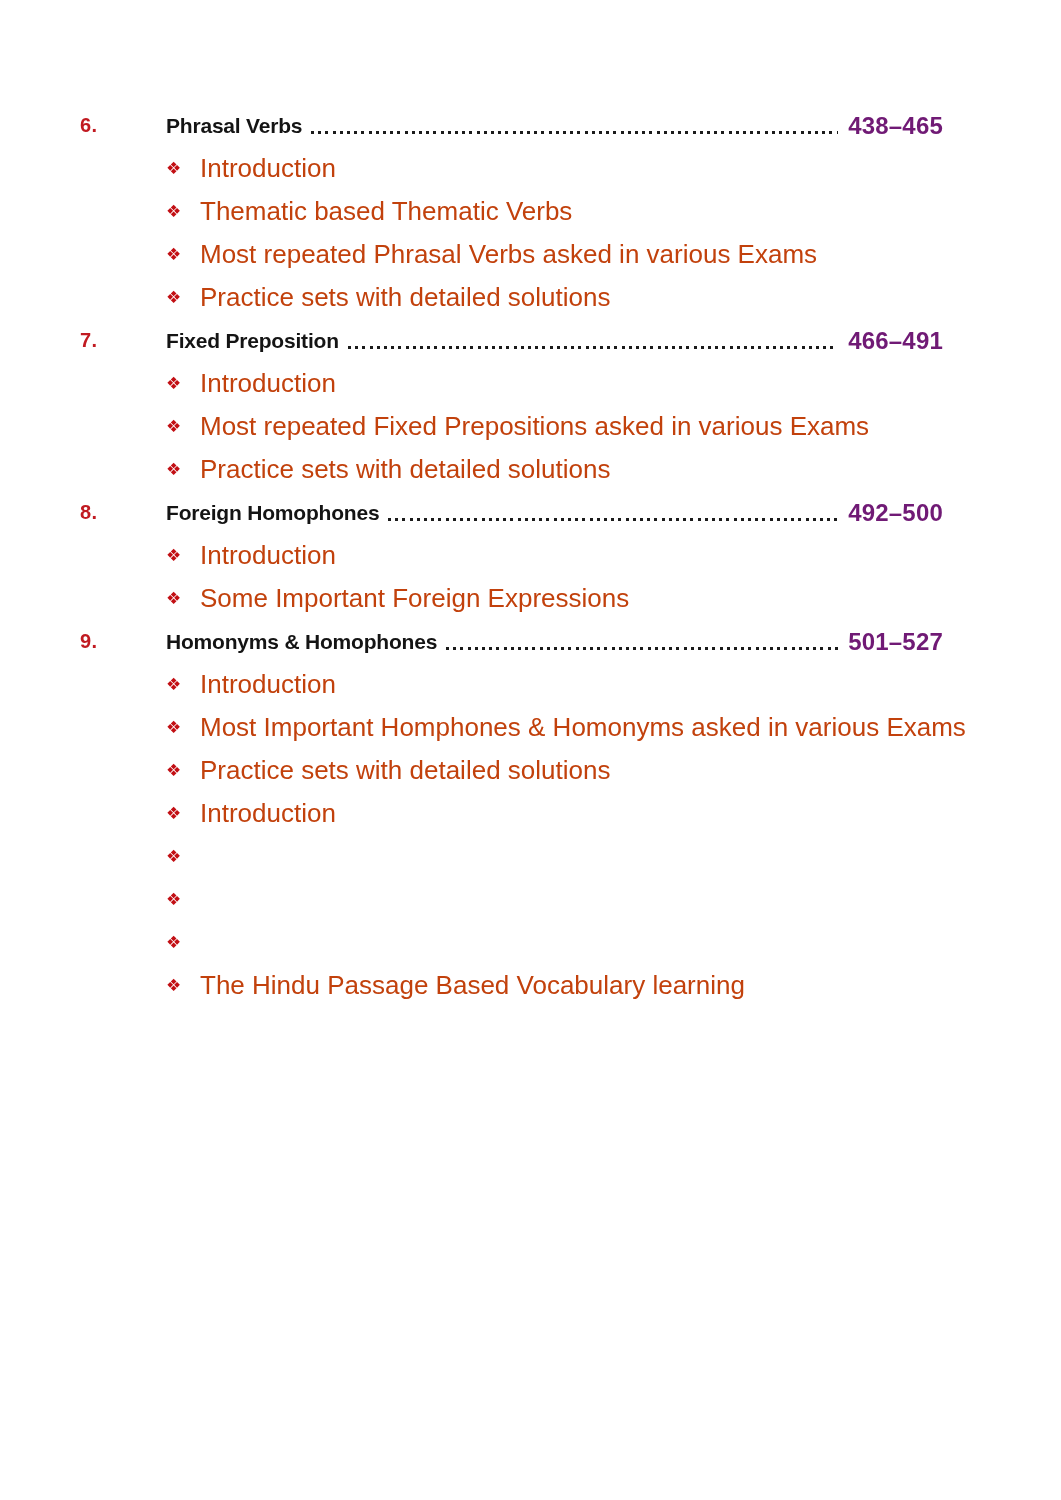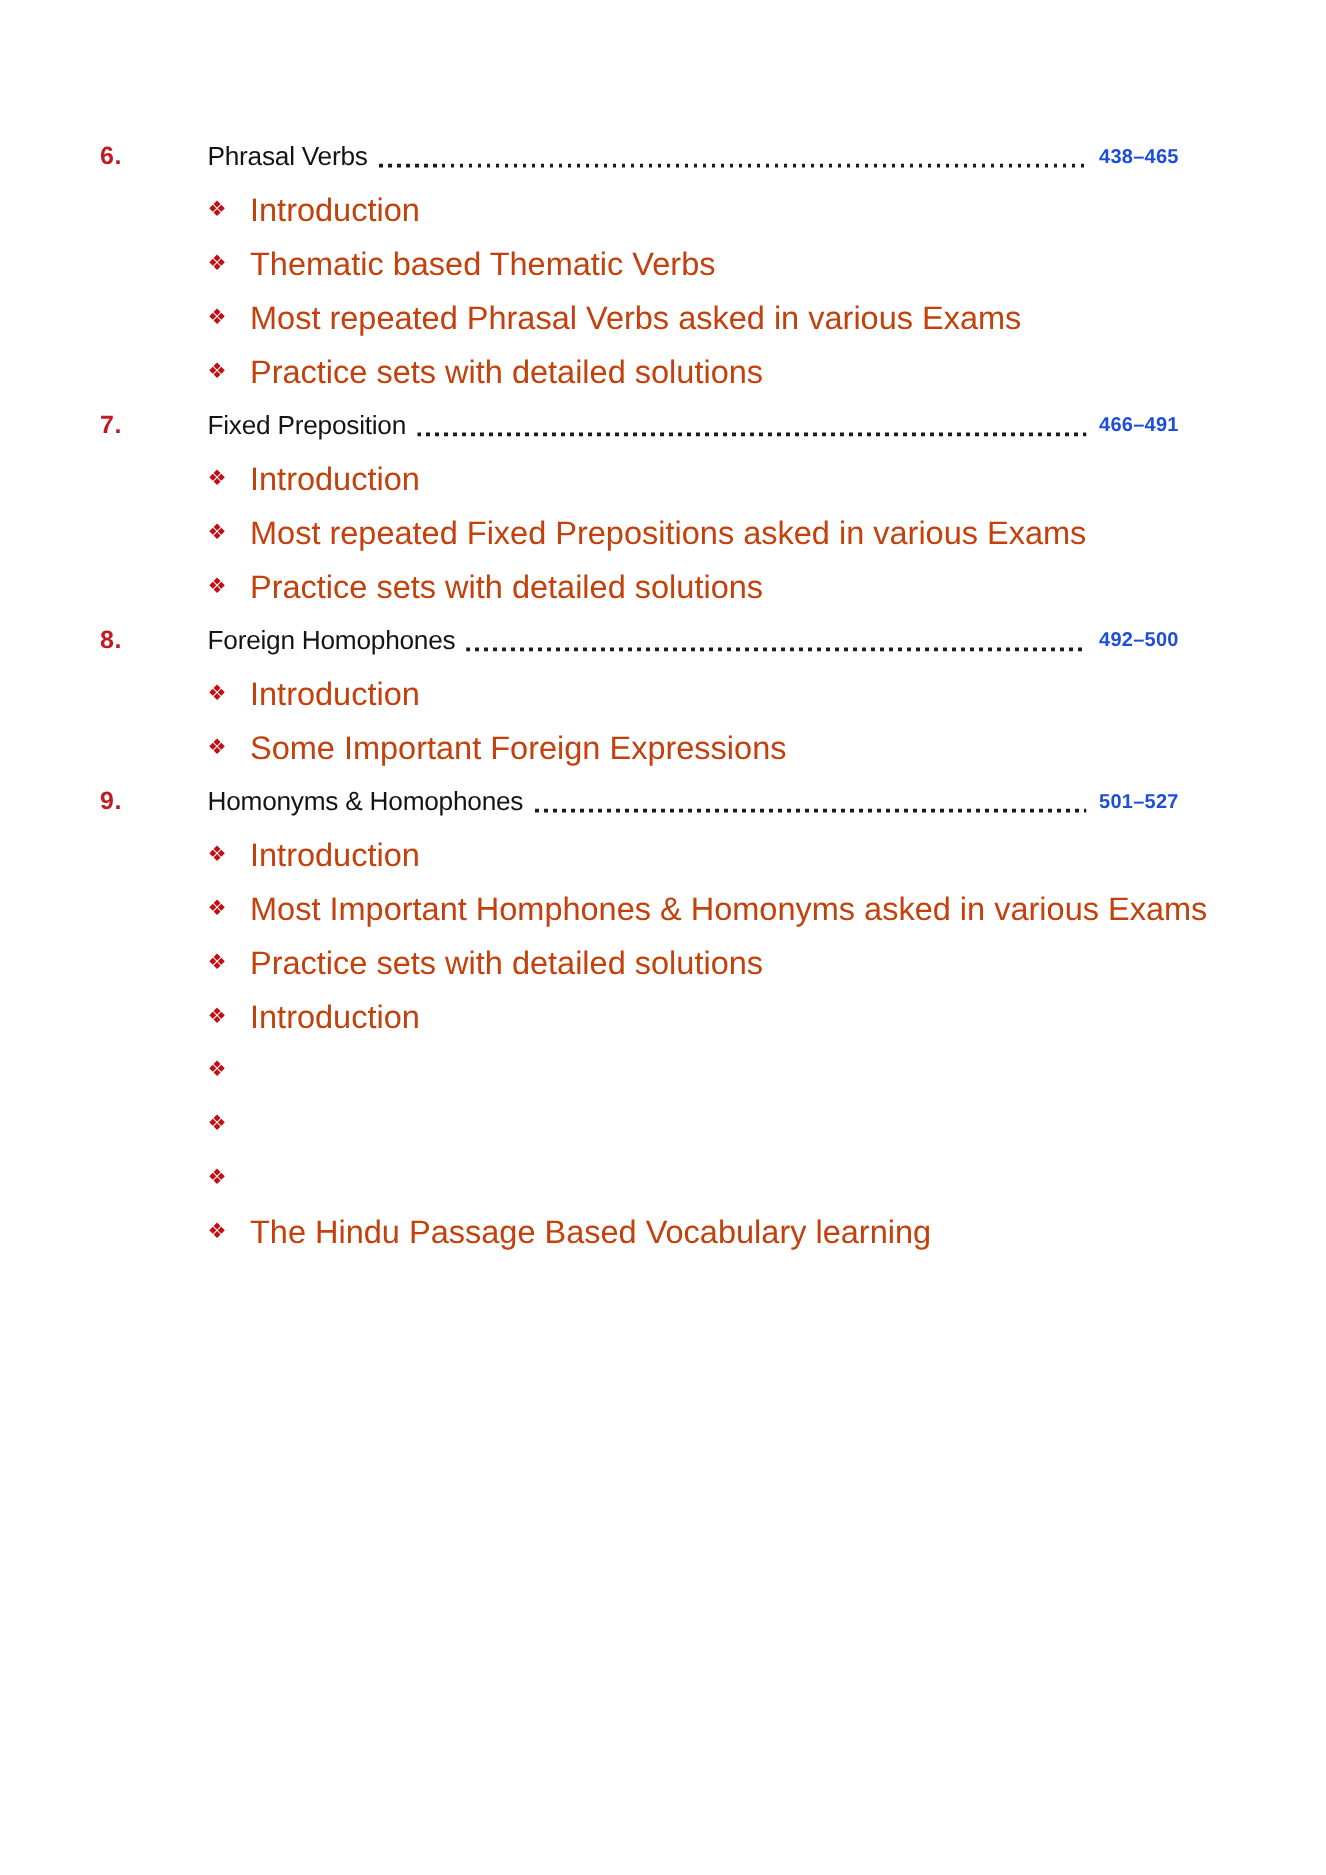--- a/index.html
+++ b/index.html
@@ -32,36 +32,36 @@
   .chapter-num {
     width: 86px;
     flex: 0 0 86px;
     font-size: 20px;
     font-weight: bold;
     color: #c11a21;
     letter-spacing: 0.5px;
   }
   .chapter-title {
     font-size: 21px;
-    font-weight: normal;
+    font-weight: bold;
     color: #141414;
     white-space: nowrap;
     letter-spacing: -0.2px;
   }
   .leader {
     flex: 1 1 auto;
     height: 3px;
     align-self: center;
     margin: 14px 10px 0 9px;
     background: repeating-linear-gradient(90deg, #1b1b1b 0 3px, transparent 3px 7.2px);
   }
   .chapter-pages {
-    font-size: 16px;
+    font-size: 24px;
     font-weight: bold;
-    color: #1d4ed8;
+    color: #701a75;
     white-space: nowrap;
     letter-spacing: 0.2px;
   }
   .item-row {
     padding-left: 86px;
   }
   .bullet {
     color: #c20f14;
     font-size: 17px;
     width: 34px;

